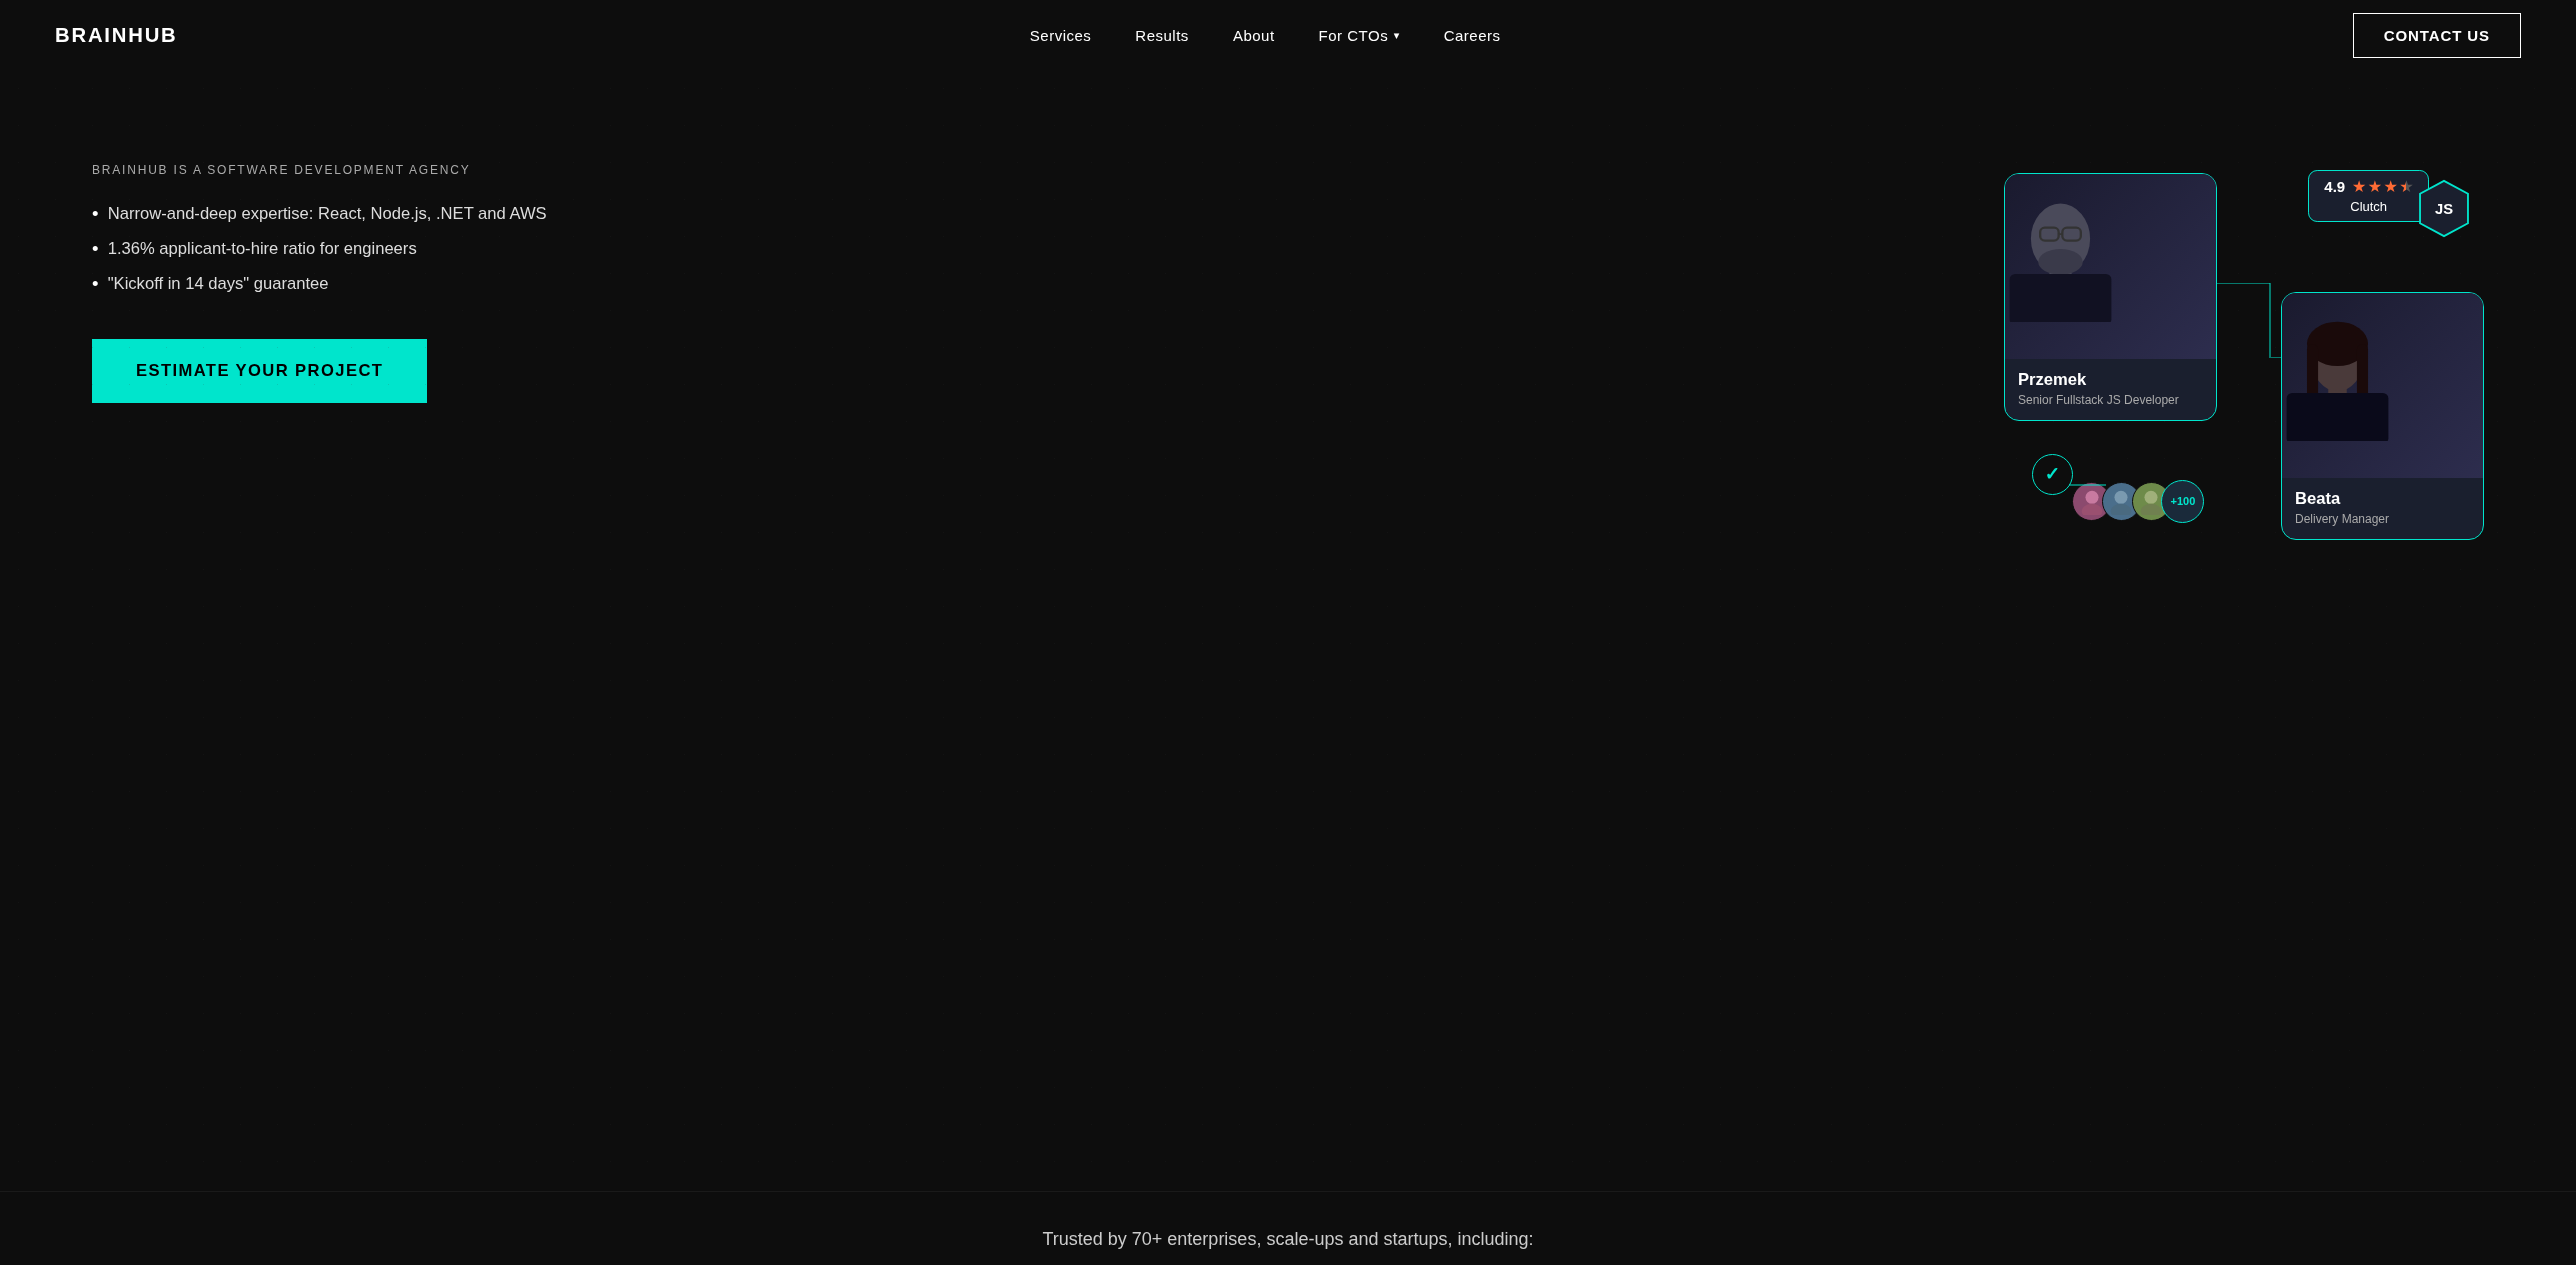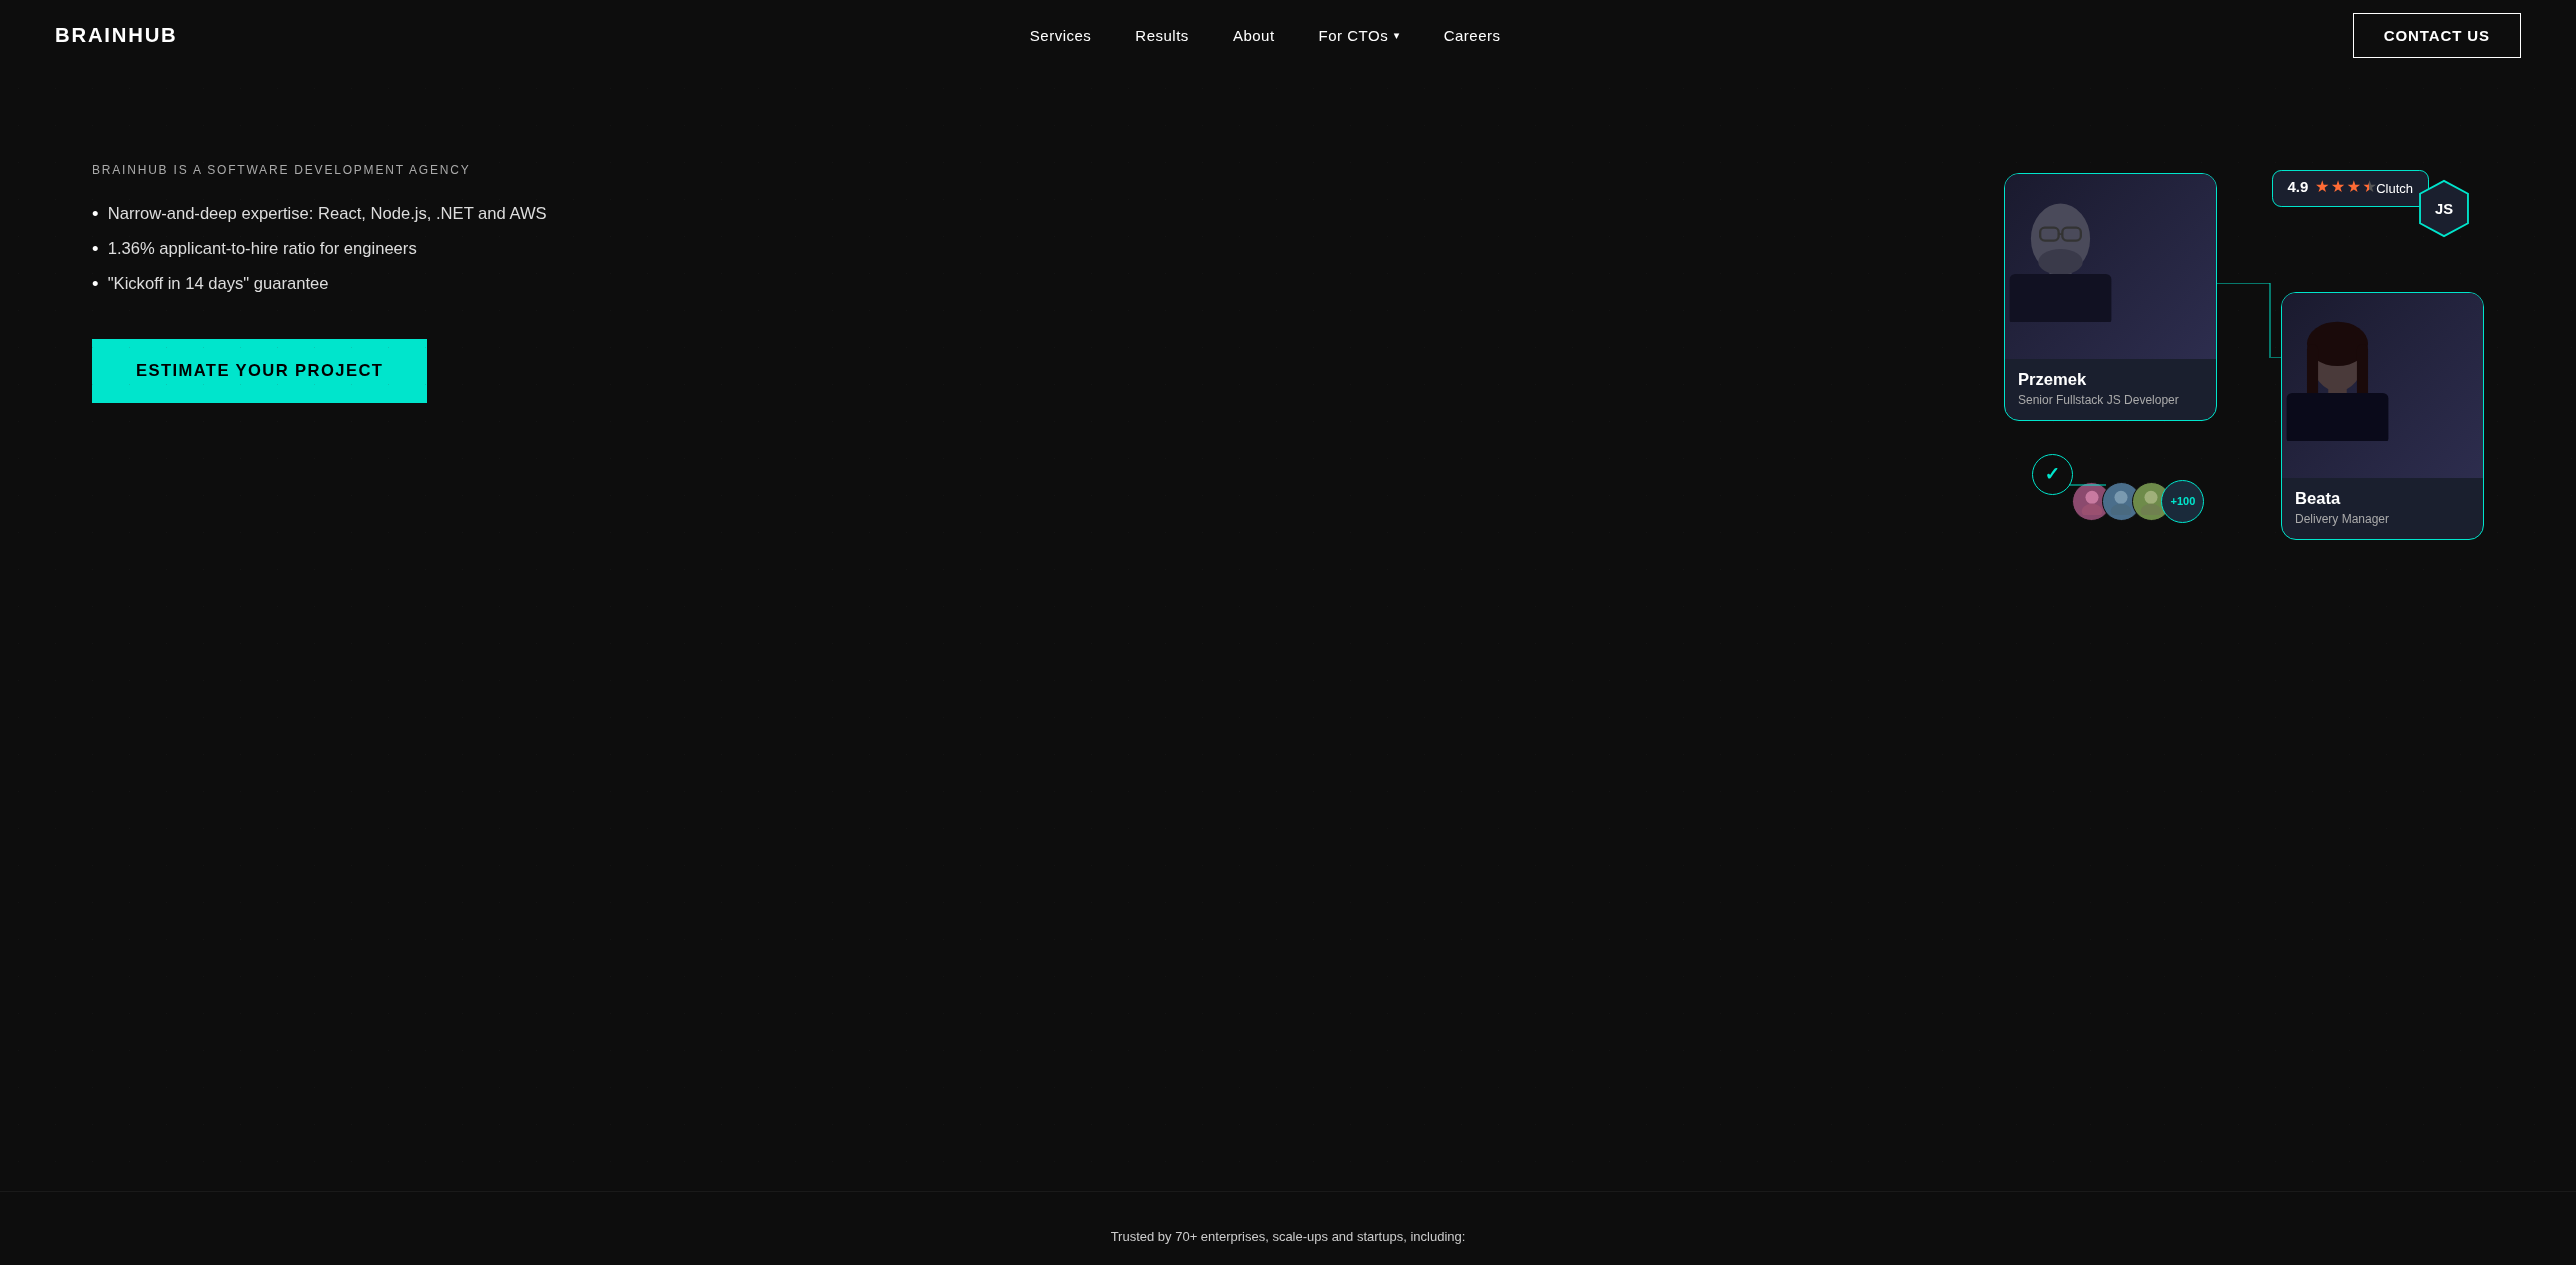--- a/index.html
+++ b/index.html
@@ -189,21 +189,21 @@
     
     .clutch-badge {
       position: absolute;
       top: 7.4px;
       right: 55px;
       background: #1a1f2e;
       border: 1.8px solid #00e5cc;
       border-radius: 9.2px;
       padding: 7.4px 15px;
       display: flex;
-      flex-direction: row;
+      flex-direction: column;
       align-items: center;
     }
     .clutch-rating-row {
       display: flex;
       align-items: center;
       gap: 7.4px;
       margin-bottom: 3.7px;
     }
     .clutch-score {
       font-size: 15px;
@@ -300,21 +300,21 @@
     }
 
     
     .trusted-section {
       background: #0d0d0d;
       padding: 37px 92px;
       text-align: center;
       border-top: 0.9px solid #1a1a1a;
     }
     .trusted-text {
-      font-size: 13px;
+      font-size: 18px;
       color: #cccccc;
       font-weight: 400;
     }
 
     
     .bg-dots {
       position: absolute;
       top: 0; left: 0; right: 0; bottom: 0;
       background-image: radial-gradient(circle, #333 0.9px, transparent 0.9px);
       background-size: 37px 37px;

